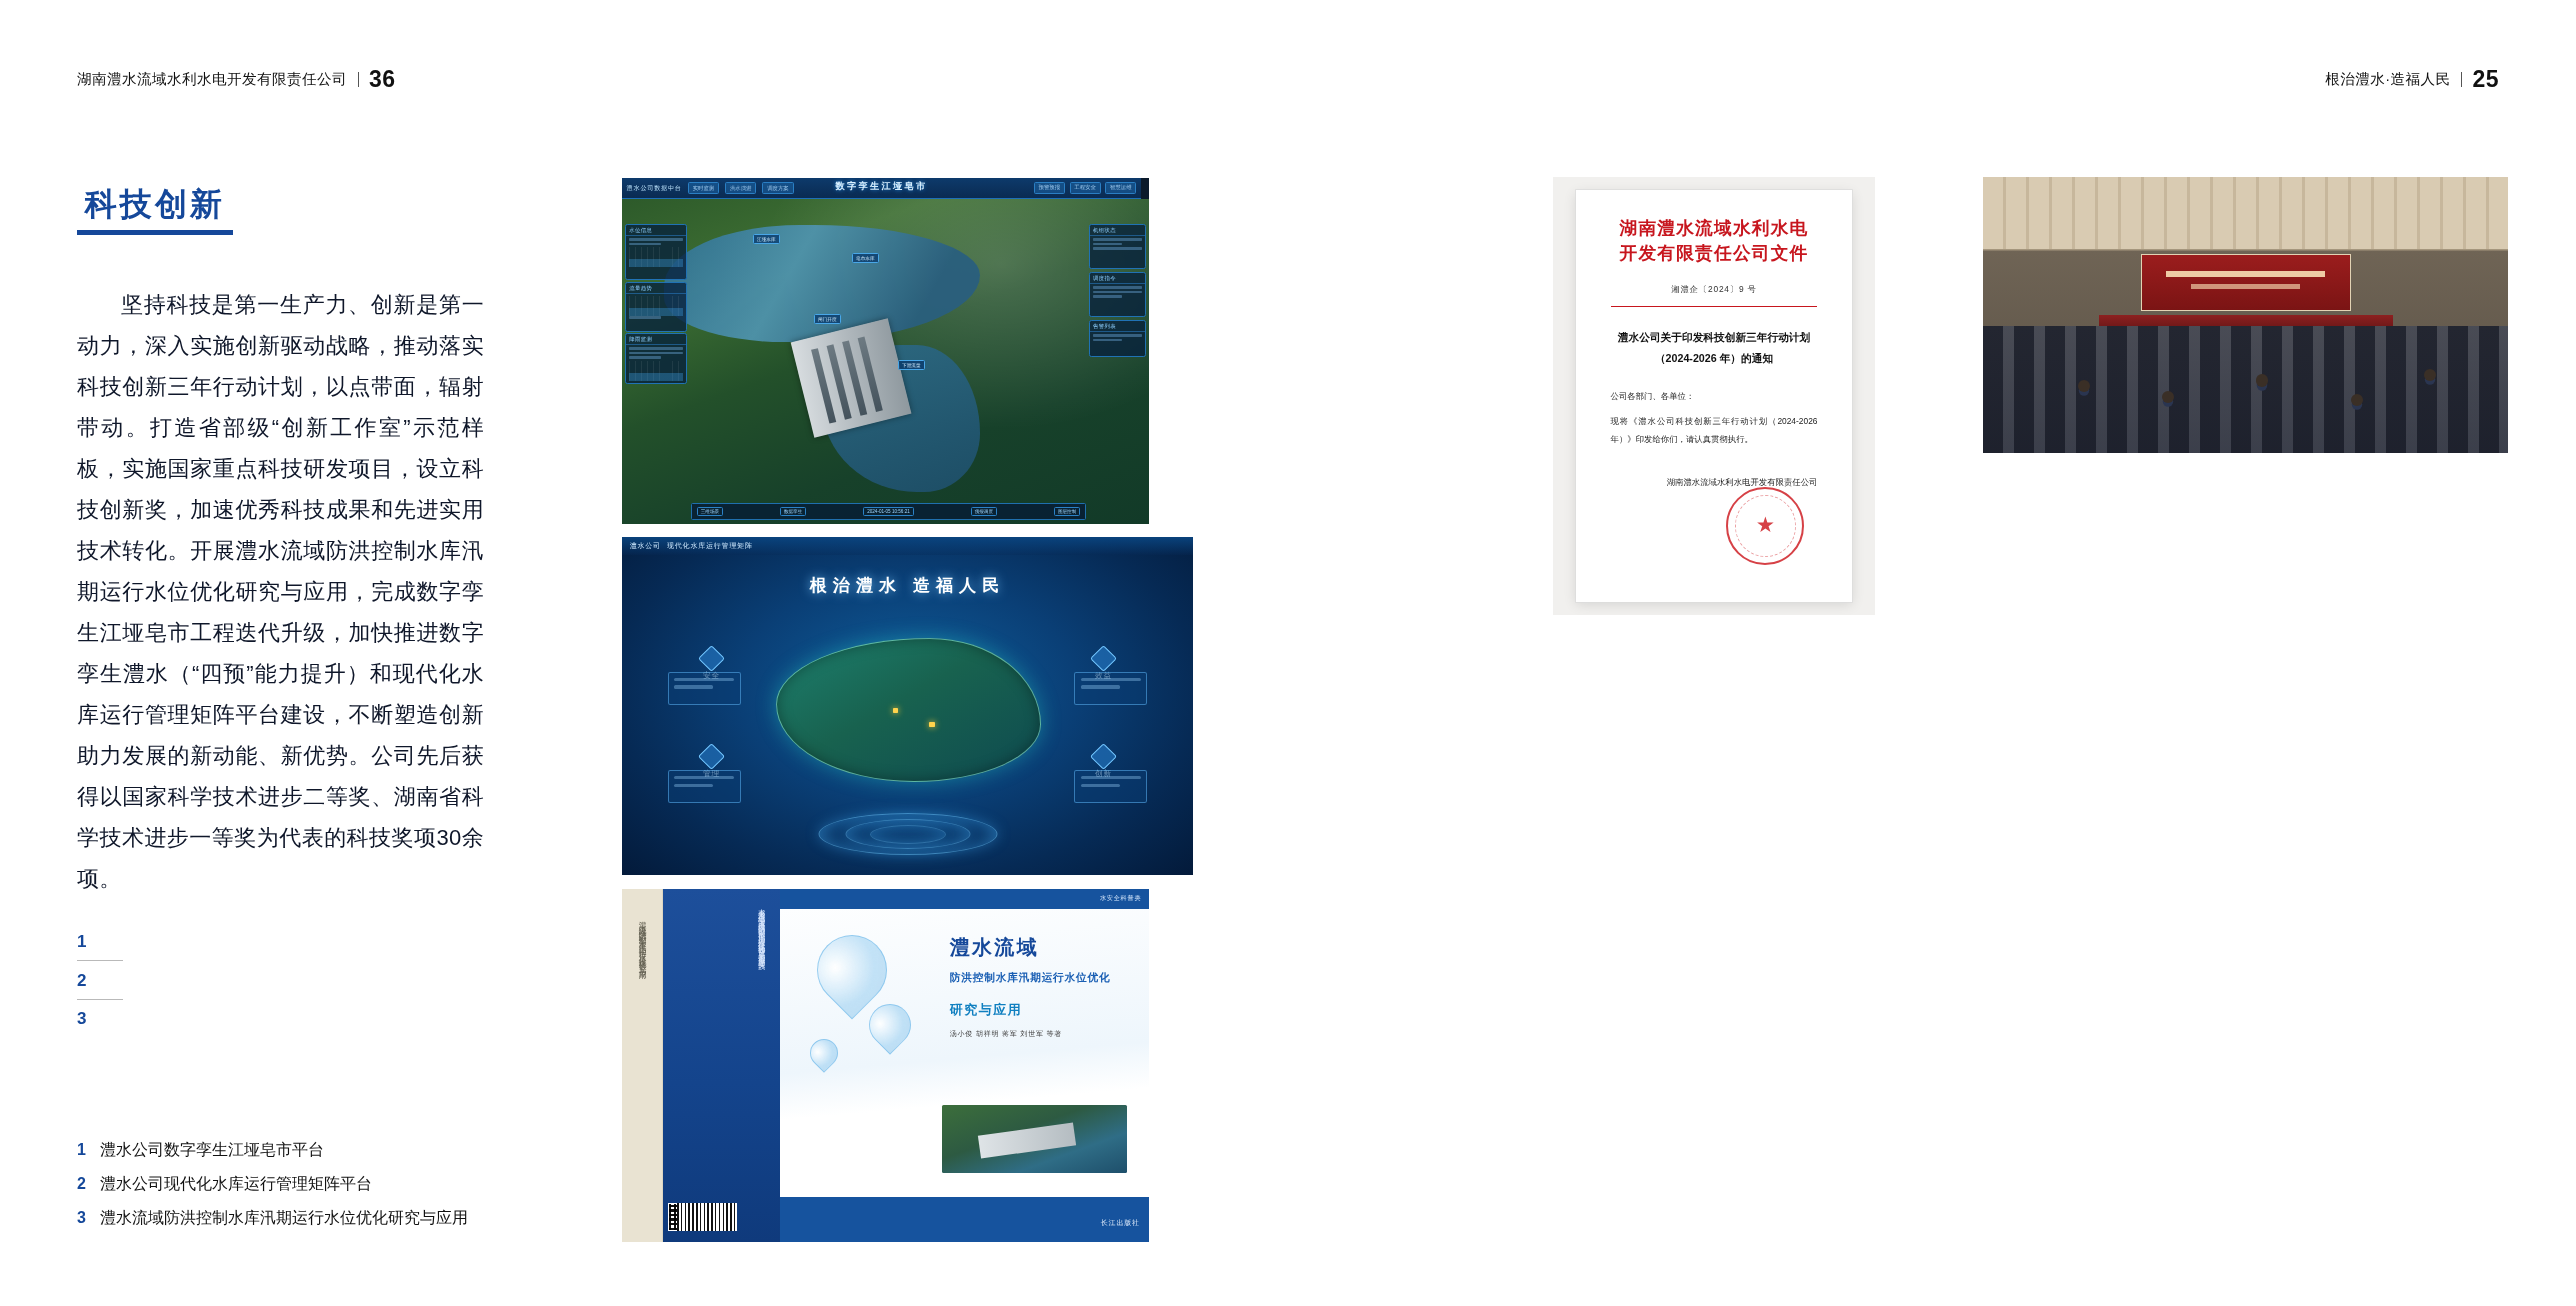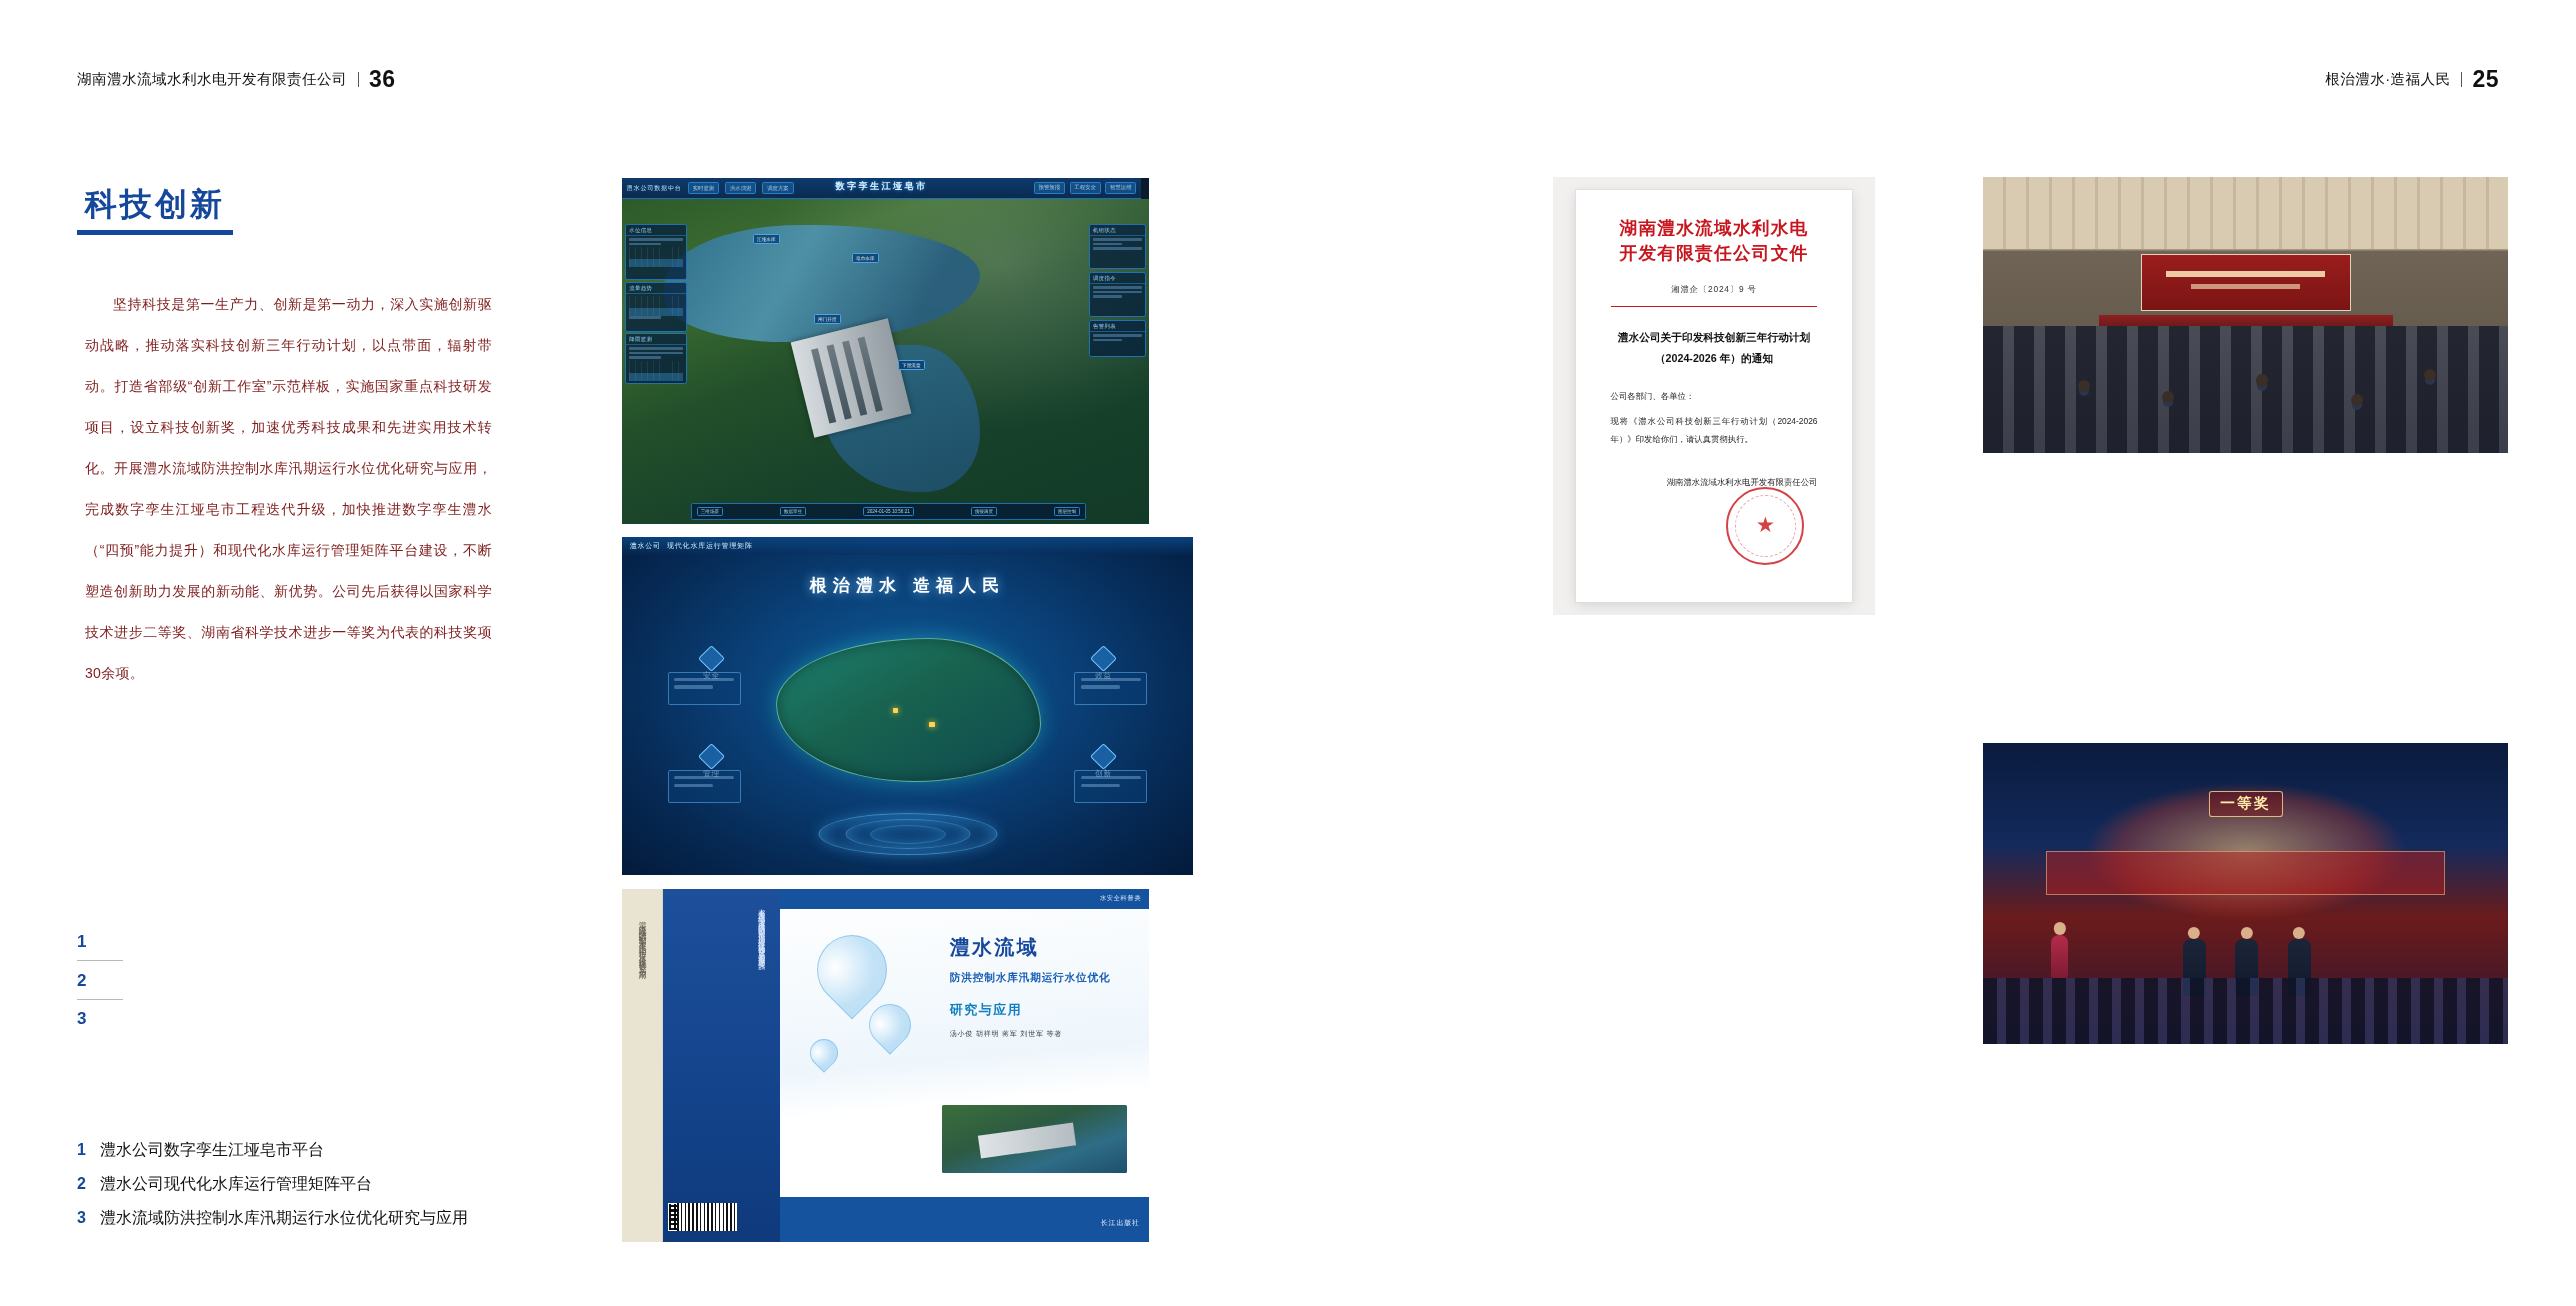--- a/index.html
+++ b/index.html
@@ -64,29 +64,29 @@
     letter-spacing: 3.1px;
     color: #15489a;
     padding: 3.1px 7.7px 7.7px 7.7px;
     border-bottom: 5.4px solid #15489a;
     line-height: 1.1;
   }
 
   
   .body-col {
     position: absolute;
-    left: 85px;
+    left: 77px;
     top: 284px;
     width: 407px;
-    font-size: 14px;
+    font-size: 22px;
     line-height: 41px;
     letter-spacing: 0.3px;
     text-align: justify;
     text-justify: inter-ideograph;
-    color: #7f1d1d;
+    color: #0f172a;
   }
   .body-col p { margin: 0; text-indent: 2em; }
 
   
   .rule-stack {
     position: absolute;
     font-size: 17px;
     color: #15489a;
     line-height: 1;
   }
@@ -698,26 +698,16 @@
       </div>
       <div class="desk"></div>
       <div class="seats"></div>
       <div class="head" style="left:18%; bottom:22%;"></div>
       <div class="head" style="left:34%; bottom:18%;"></div>
       <div class="head" style="left:52%; bottom:24%;"></div>
       <div class="head" style="left:70%; bottom:17%;"></div>
       <div class="head" style="left:84%; bottom:26%;"></div>
     </div>
 
-    <div class="fig ph-tv" style="left:695px; top:467px; width:525px; height:301px;">
-      <div class="glow"></div>
-      <div class="award">一等奖</div>
-      <div class="banner"></div>
-      <div class="person" style="left:38%;"></div>
-      <div class="person" style="left:48%;"></div>
-      <div class="person" style="left:58%;"></div>
-      <div class="person" style="left:13%; bottom:22%; width:17px; height:43px; background:linear-gradient(180deg,#b42b4a,#7d1b33);"></div>
-      <div class="stagefront"></div>
-    </div>
 
   </div>
 </div>
 
 
 </body></html>

